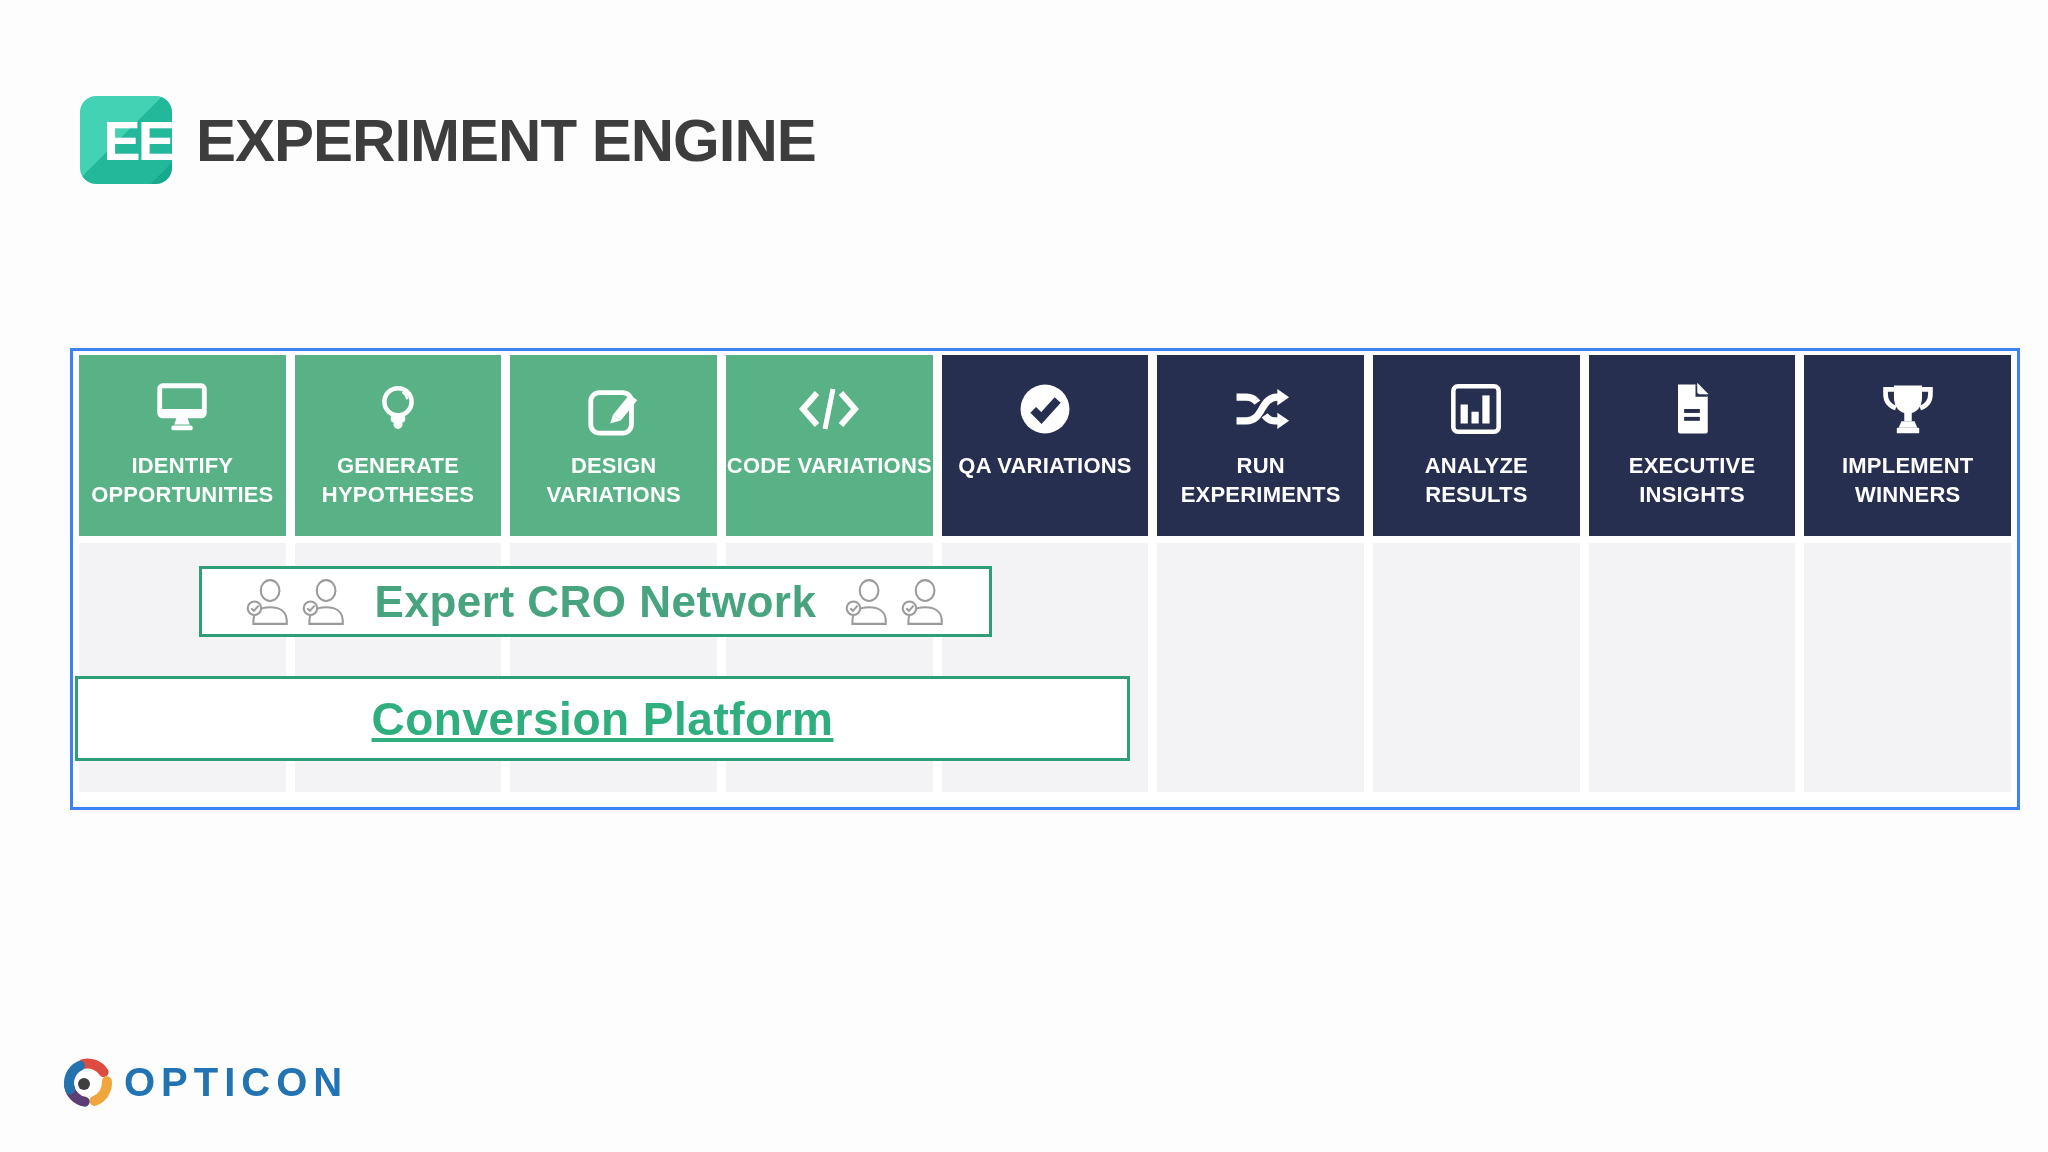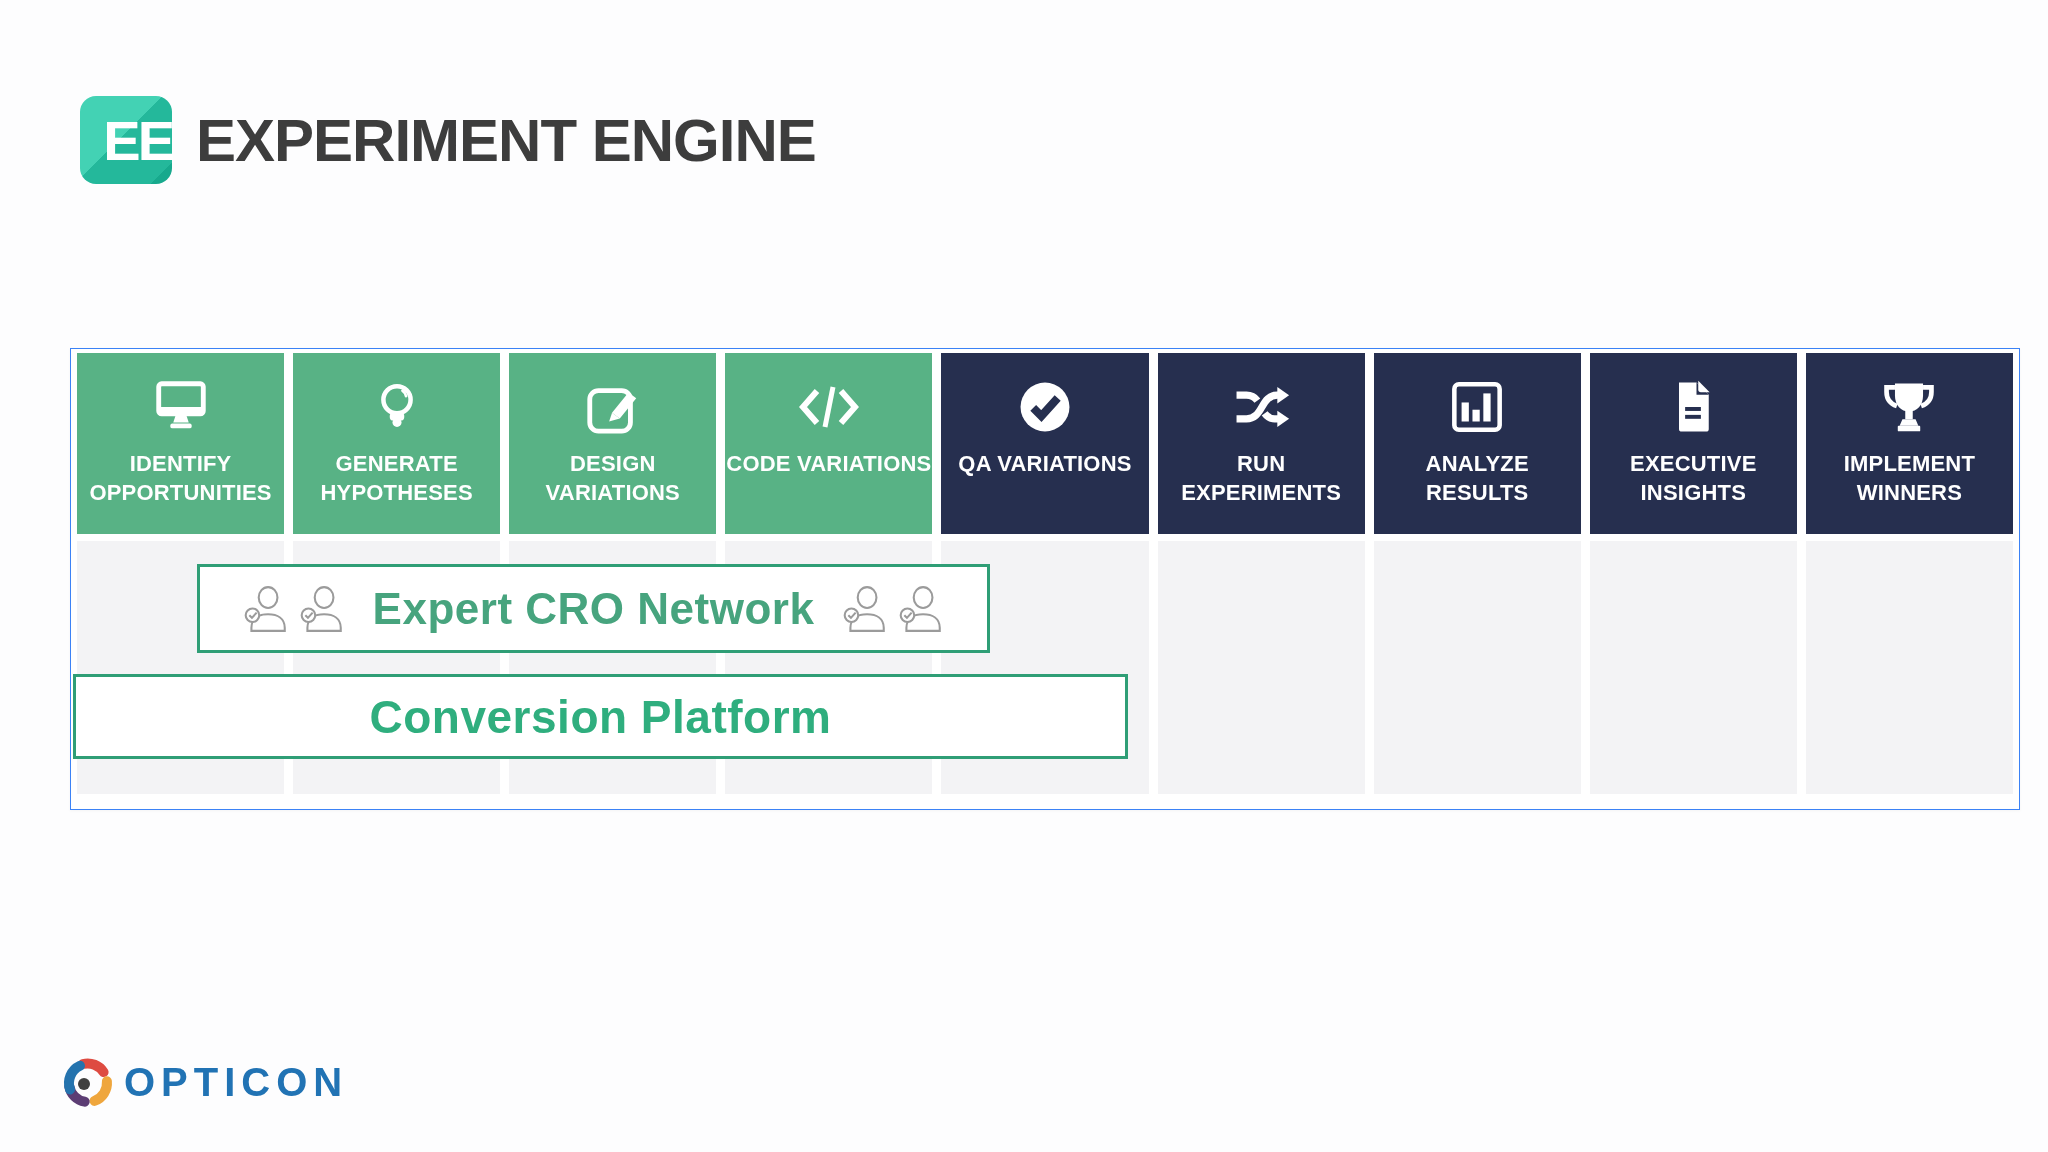--- a/index.html
+++ b/index.html
@@ -9,41 +9,41 @@
   
   .header{position:absolute;left:80px;top:96px;display:flex;align-items:center;gap:24px;}
   .ee-badge{width:92px;height:88px;border-radius:16px;
             background:linear-gradient(135deg,#43d2b4 0%,#43d2b4 46%,#24b89b 46%,#24b89b 88%,#17a98d 88%);
             display:flex;align-items:center;justify-content:flex-end;
             color:#ffffff;font-size:56px;font-weight:bold;letter-spacing:-3px;}
   .title{font-size:60px;font-weight:bold;color:#3d3d3d;letter-spacing:-1px;}
 
   
   .board{position:absolute;left:70px;top:348px;width:1950px;height:462px;
-         background:#ffffff;border:1px solid #3b82f6;box-sizing:border-box;
+         background:#ffffff;border:3px solid #3b82f6;box-sizing:border-box;
          box-shadow:0 1px 3px rgba(0,0,0,0.04);}
   .cols{position:absolute;left:6px;top:4px;right:6px;bottom:15px;
         display:flex;gap:9px;}
   .col{flex:1 1 0;display:flex;flex-direction:column;min-width:0;}
   .step{height:181px;display:flex;flex-direction:column;align-items:center;
         padding-top:20px;box-sizing:border-box;color:#fff;}
   .step.green{background:#58b285;}
   .step.navy{background:#262f4f;align-items:center;}
   .step-icon{height:68px;display:flex;align-items:center;justify-content:center;}
   .step-label{margin-top:8px;font-size:22px;font-weight:bold;text-align:center;
               line-height:1.32;letter-spacing:0.2px;width:100%;}
   .col-fill{margin-top:7px;flex:1;background:#f3f3f5;}
 
   
   .bar{position:absolute;background:#ffffff;border:3px solid #2f9e76;box-sizing:border-box;
        display:flex;align-items:center;justify-content:center;z-index:5;}
-  .bar-expert{left:126px;top:215px;width:793px;height:89px;gap:26px;}
+  .bar-expert{left:126px;top:215px;width:793px;height:71px;gap:26px;}
   .bar-expert .bar-text{font-size:44px;font-weight:600;color:#47a47e;letter-spacing:0.5px;}
   .bar-platform{left:2px;top:325px;width:1055px;height:85px;}
-  .bar-platform .bar-text{font-size:46px;font-weight:bold;color:#2fae7e;letter-spacing:0.5px;}
+  .bar-platform .bar-text{font-size:46px;font-weight:bold;color:#2fae7e;letter-spacing:0.5px;text-decoration:underline;}
   .pair{display:flex;gap:6px;align-items:flex-end;}
 
   
   .footer{position:absolute;left:62px;top:1046px;display:flex;align-items:center;gap:10px;}
   .brand-text{font-size:40px;font-weight:bold;color:#2173b4;letter-spacing:6px;}
 </style>
 </head>
 <body>
 
 <div class="page">

